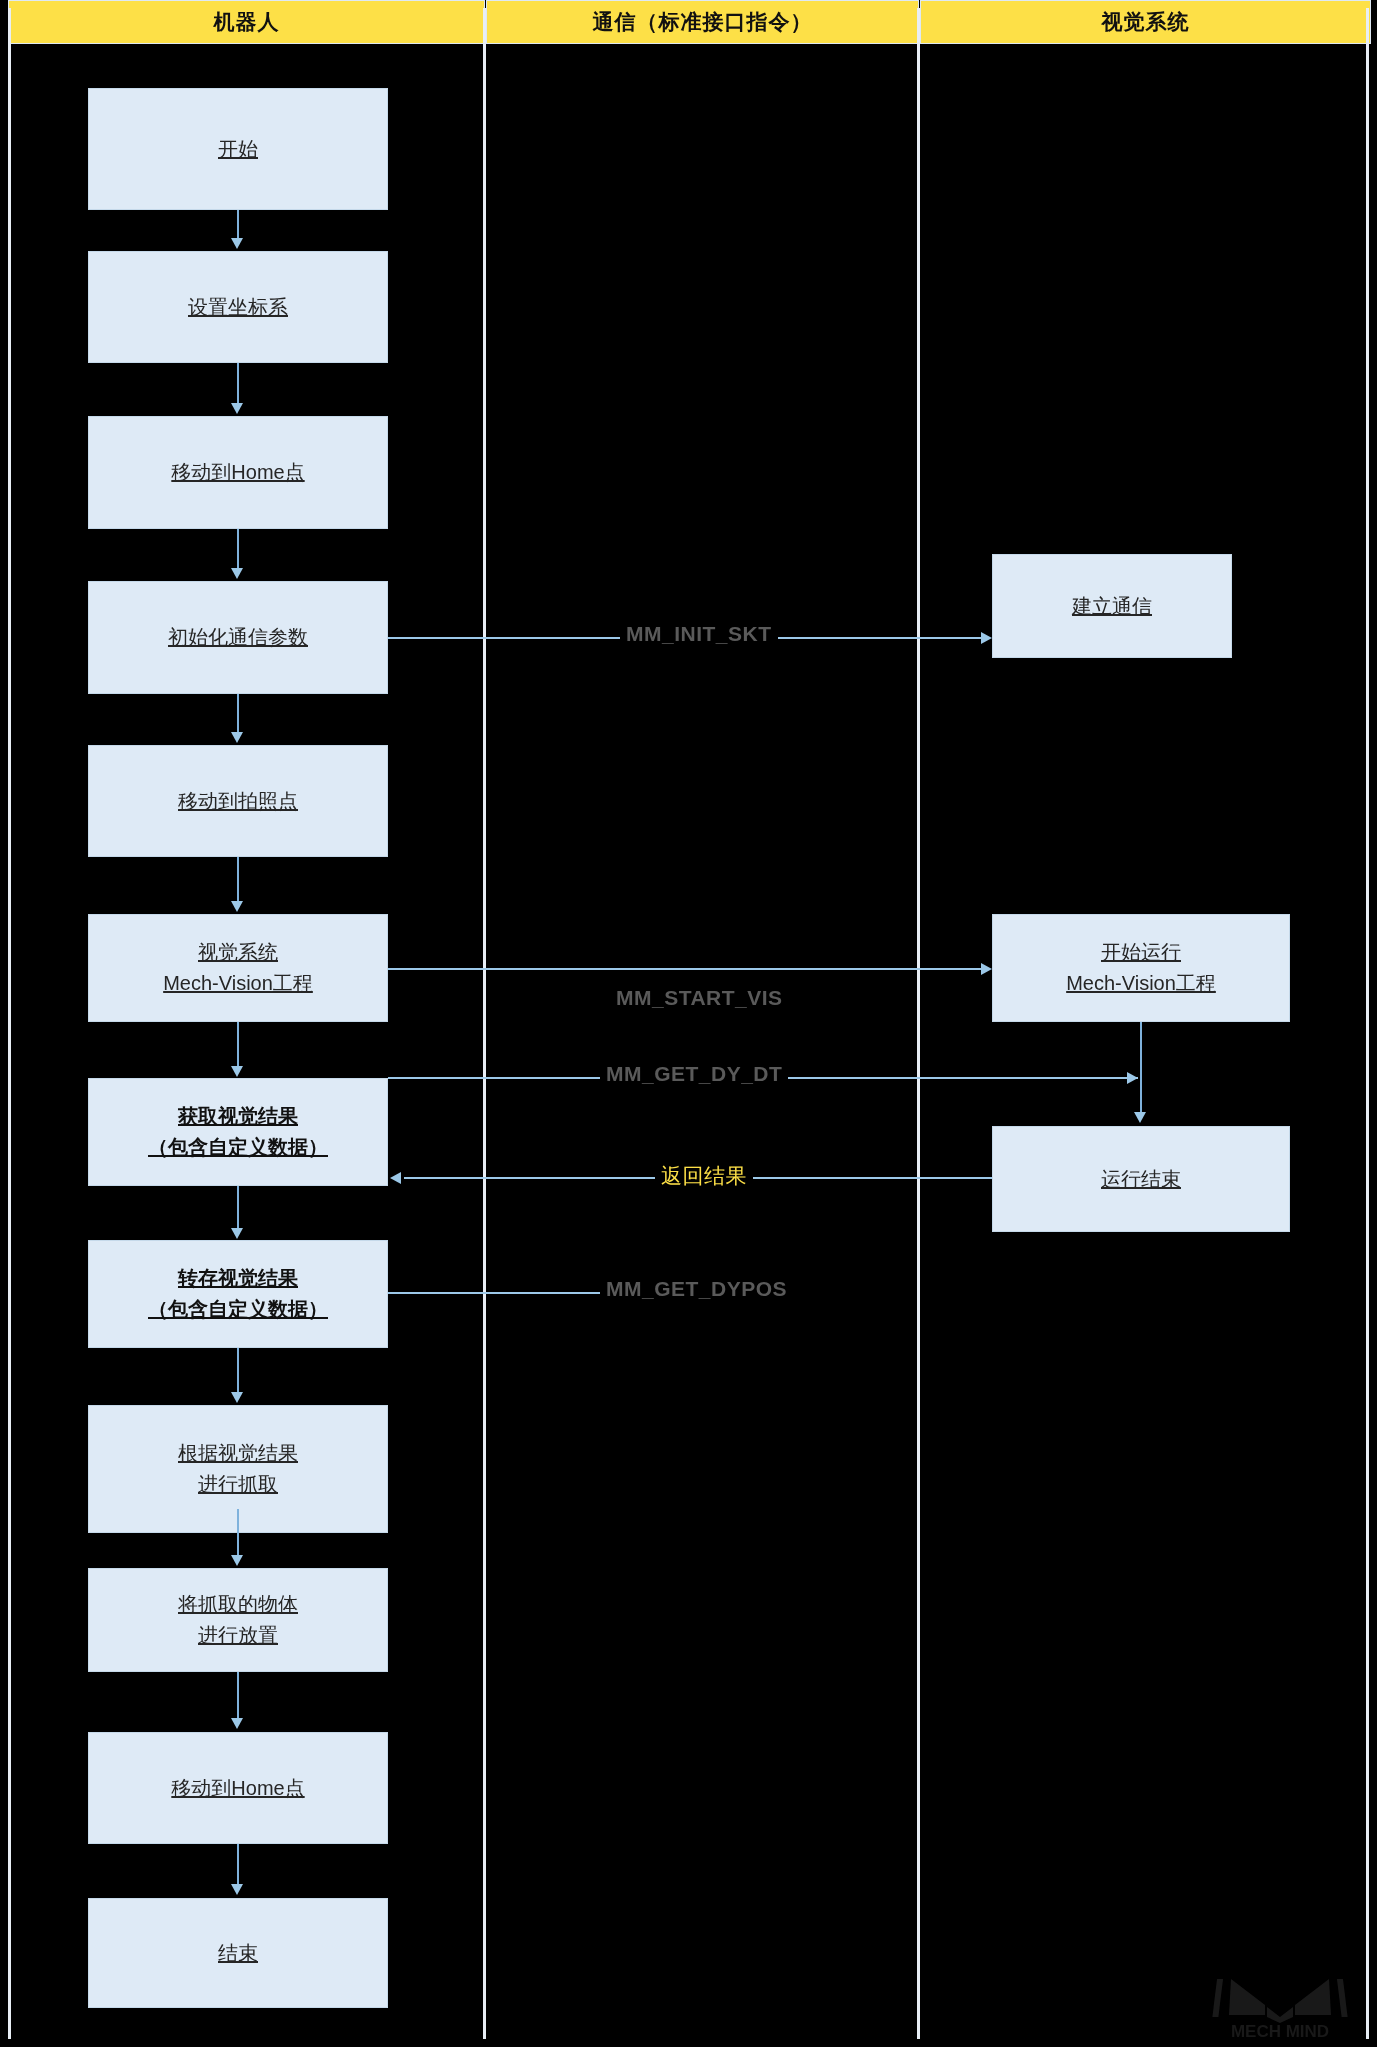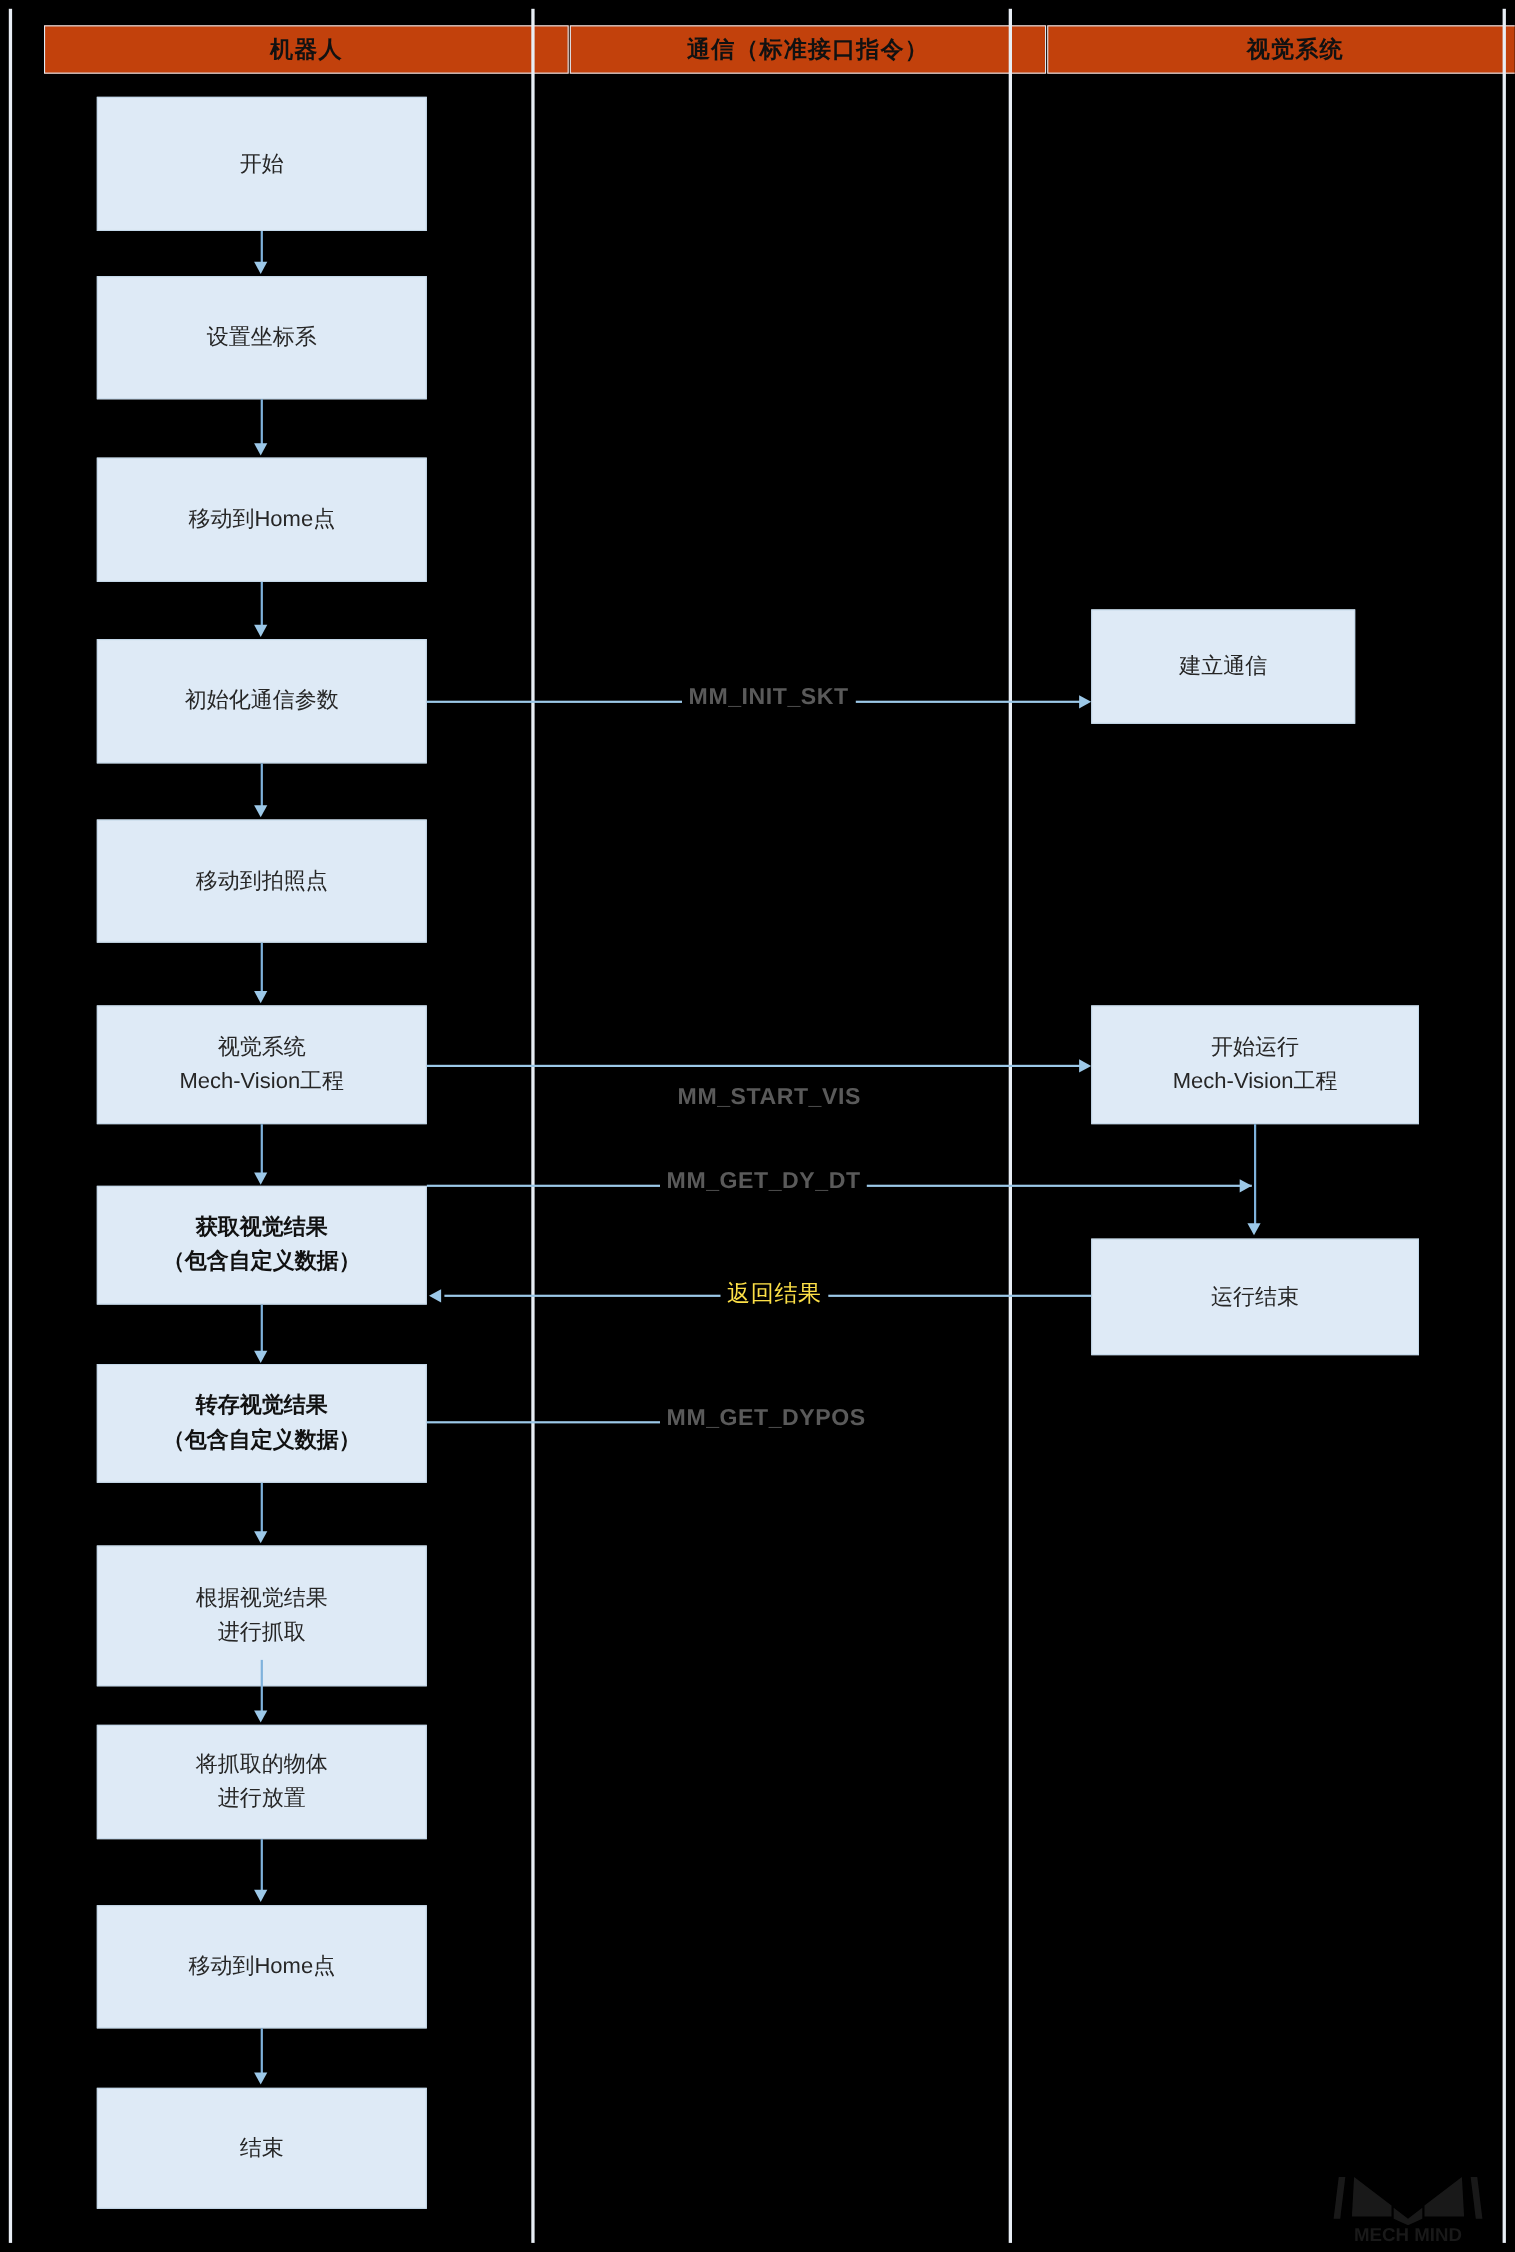--- a/index.html
+++ b/index.html
@@ -4,37 +4,37 @@
 <style>
   html,body{margin:0;padding:0;background:#000;}
   body{
     font-family:"Liberation Sans","DejaVu Sans",sans-serif;
     width:1377px;height:2047px;position:relative;overflow:hidden;
   }
   #stage{position:absolute;left:0;top:0;width:1377px;height:2047px;background:#000;}
 
   
   .lane-header{
-    position:absolute;top:23px;height:42px;
-    background:#c2410c;border:1px solid #dfe9f3;
+    position:absolute;top:0;height:42px;
+    background:#fde047;border:1px solid #dfe9f3;
     display:flex;align-items:center;justify-content:center;
-    color:#111;font-weight:bold;font-size:21px;letter-spacing:1px;margin-left:32px;
+    color:#111;font-weight:bold;font-size:21px;letter-spacing:1px;
   }
   
   .lane-divider{position:absolute;width:3px;background:#e8eef5;top:8px;height:2031px;}
 
   
   .node{
     position:absolute;background:#deeaf6;border:1px solid #c5d9ea;
     display:flex;flex-direction:column;align-items:center;justify-content:center;
     color:#262626;font-size:20px;line-height:1.55;text-align:center;
     box-sizing:border-box;
   }
   .node.bold{font-weight:bold;color:#111;}
-  .node .ln{display:block;white-space:nowrap;}
+  .node .ln{display:block;white-space:nowrap;text-decoration:underline;}
 
   
   .vline{position:absolute;width:2px;background:#7fb2dc;}
   .hline{position:absolute;height:2px;background:#9cc8e8;}
   .arr{position:absolute;width:0;height:0;}
   .arr-down{border-left:6px solid transparent;border-right:6px solid transparent;border-top:11px solid #9cc8e8;}
   .arr-right{border-top:6px solid transparent;border-bottom:6px solid transparent;border-left:11px solid #9cc8e8;}
   .arr-left{border-top:6px solid transparent;border-bottom:6px solid transparent;border-right:11px solid #9cc8e8;}
 
   

